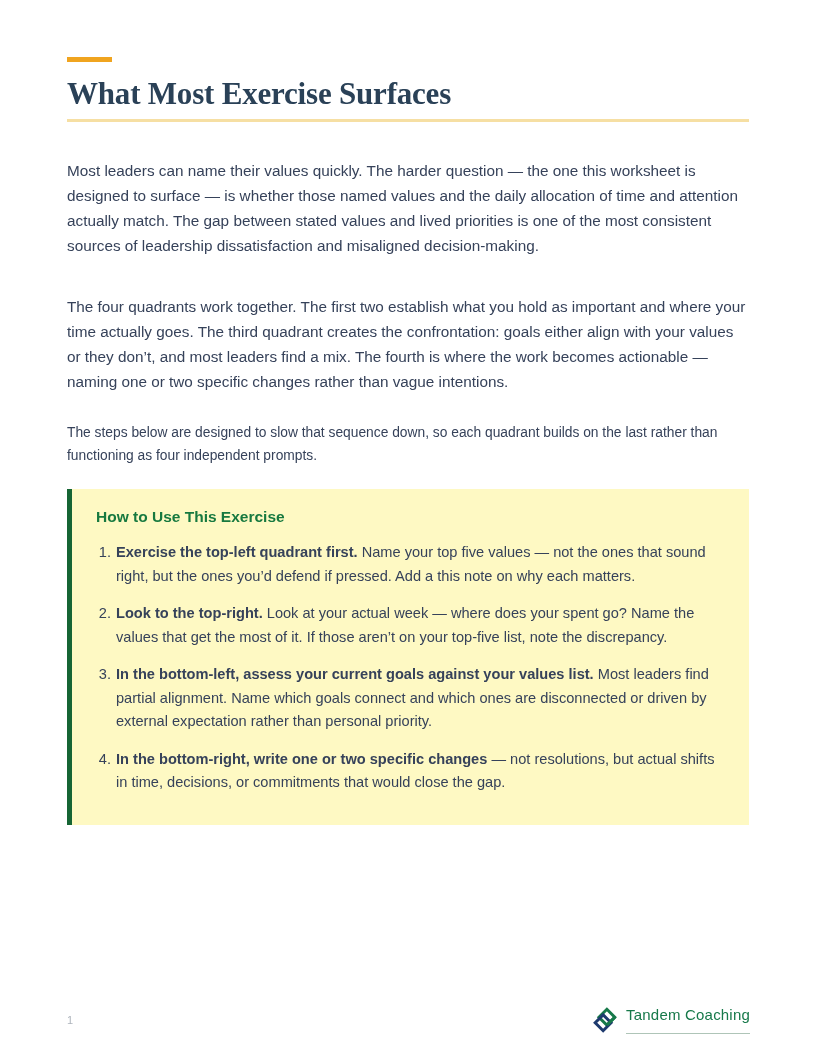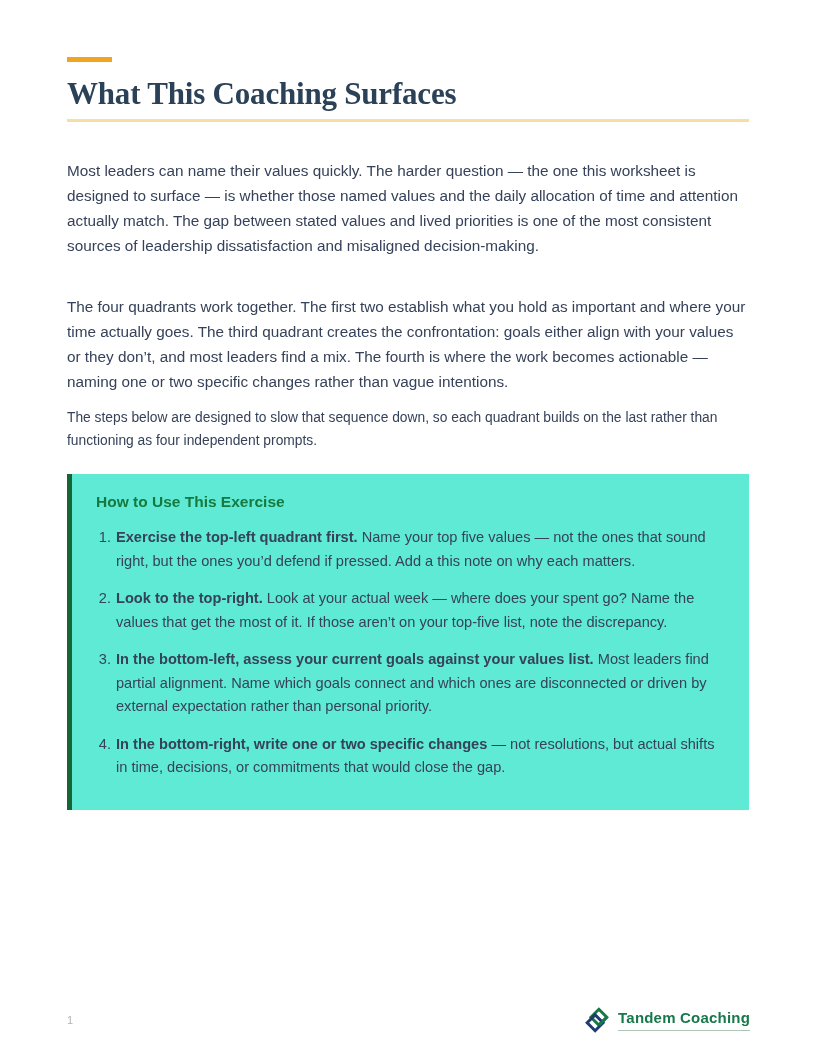--- a/index.html
+++ b/index.html
@@ -31,29 +31,29 @@
     background: #F6DFA3;
   }
 
   p.body-para {
     margin: 36px 0 0 0;
     font-size: 15.3px;
     line-height: 25px;
     color: #36425A;
   }
   p.note-para {
-    margin: 12px 0 0 0;
+    margin: 27px 0 0 0;
     font-size: 13.8px;
     line-height: 23px;
     color: #36425A;
   }
 
   .callout {
     margin-top: 22px;
-    background: #5eead4;
+    background: #fef9c3;
     border-left: 5px solid #166534;
     padding: 19px 26px 30px 24px;
   }
   .callout h2 {
     margin: 0;
     font-size: 15.5px;
     font-weight: bold;
     color: #17793F;
   }
   ol.steps {
@@ -83,36 +83,36 @@
     justify-content: space-between;
     align-items: center;
   }
   .page-num {
     font-size: 11px;
     color: #AEB4BC;
   }
   .brand { display: flex; align-items: center; gap: 7px; }
   .brand-name {
     font-size: 15px;
-    font-weight: bold;
+    font-weight: normal;
     letter-spacing: 0.2px;
     color: #17794A;
     border-bottom: 1.5px solid #AFC5B8;
-    padding-bottom: 4px;
+    padding-bottom: 10px;
   }
 </style>
 </head>
 <body>
 
 <div class="page">
   <div class="content">
 
     <div class="kicker-bar"></div>
 
-    <h1 class="page-title">What This Coaching Surfaces</h1>
+    <h1 class="page-title">What Most Exercise Surfaces</h1>
 
     <div class="title-rule"></div>
 
     <p class="body-para">Most leaders can name their values quickly. The harder question — the one this worksheet is designed to surface — is whether those named values and the daily allocation of time and attention actually match. The gap between stated values and lived priorities is one of the most consistent sources of leadership dissatisfaction and misaligned decision-making.</p>
     <p class="body-para">The four quadrants work together. The first two establish what you hold as important and where your time actually goes. The third quadrant creates the confrontation: goals either align with your values or they don’t, and most leaders find a mix. The fourth is where the work becomes actionable — naming one or two specific changes rather than vague intentions.</p>
 
     <p class="note-para">The steps below are designed to slow that sequence down, so each quadrant builds on the last rather than functioning as four independent prompts.</p>
 
     <aside class="callout">
       <h2>How to Use This Exercise</h2>

